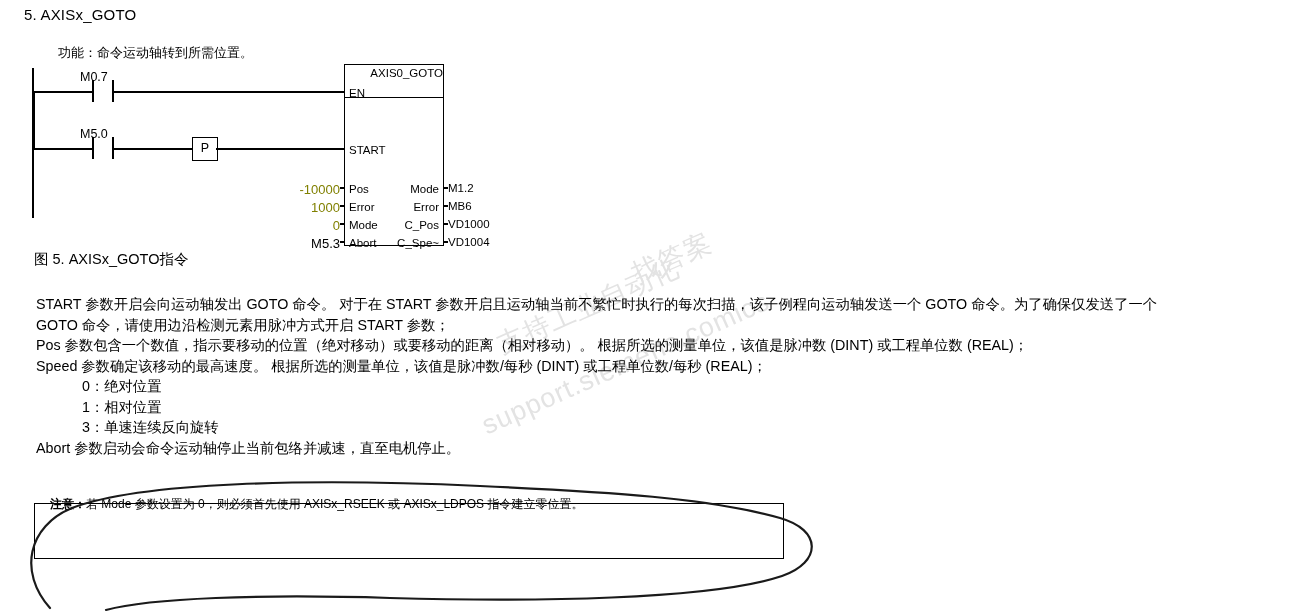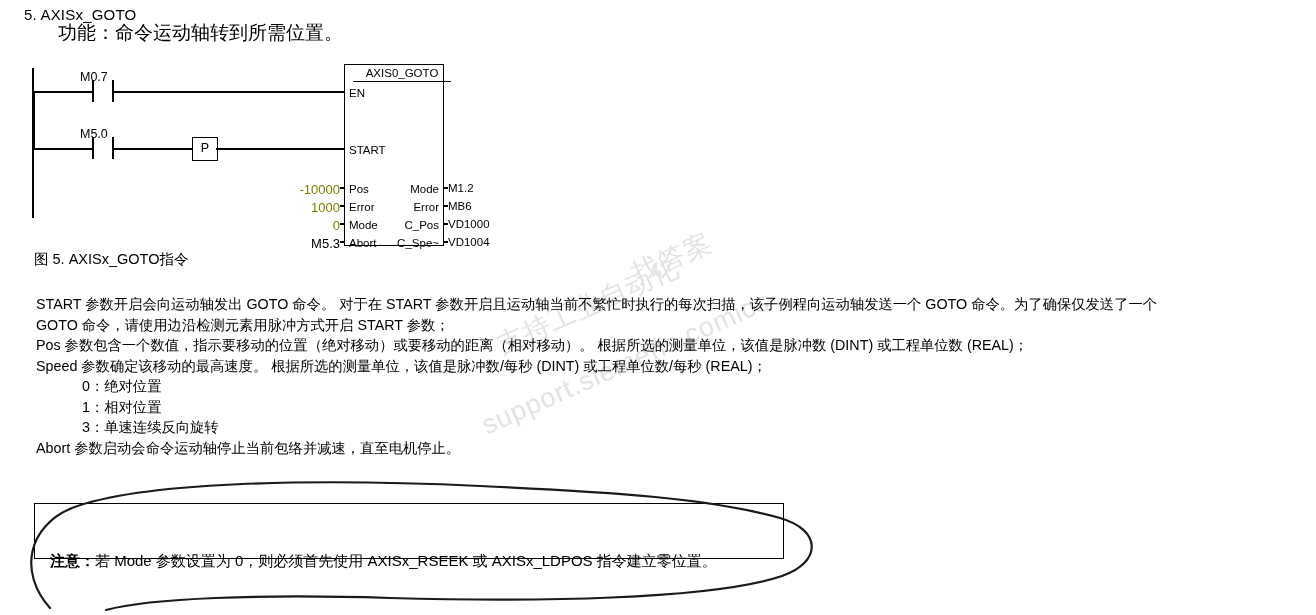--- a/index.html
+++ b/index.html
@@ -25,22 +25,22 @@
   .heading {
     position: absolute;
     left: 24px;
     top: 6px;
     font-size: 15px;
     letter-spacing: 0.2px;
   }
   .subheading {
     position: absolute;
     left: 58px;
-    top: 20px;
-    font-size: 19px;
+    top: 44px;
+    font-size: 13px;
   }
 
   
   .ladder {
     position: absolute;
     left: 24px;
     top: 58px;
     width: 520px;
     height: 200px;
   }
@@ -91,28 +91,28 @@
     position: absolute;
     left: 320px;
     top: 6px;
     width: 100px;
     height: 182px;
     border: 1.3px solid #000;
     box-sizing: border-box;
   }
   .fb-title {
     position: absolute;
-    left: 8px;
+    left: 0;
     top: 0;
     width: 100%;
-    text-align: center;
+    text-align: right;
     font-size: 11.5px;
     padding-top: 2px;
     border-bottom: 1.3px solid #000;
-    padding-bottom: 2px;
+    padding-bottom: 18px;
     box-sizing: border-box;
   }
   .fb-pin-left {
     position: absolute;
     left: 4px;
     font-size: 11.5px;
   }
   .fb-pin-right {
     position: absolute;
     right: 4px;
@@ -154,22 +154,22 @@
     left: 34px;
     top: 503px;
     width: 750px;
     height: 56px;
     border: 1.3px solid #000;
     box-sizing: border-box;
   }
   .note-text {
     position: absolute;
     left: 50px;
-    top: 552px;
-    font-size: 15px;
+    top: 496px;
+    font-size: 12px;
   }
   .note-text b { font-weight: bold; }
 
   
   .scribble {
     position: absolute;
     left: 10px;
     top: 480px;
     width: 830px;
     height: 135px;

